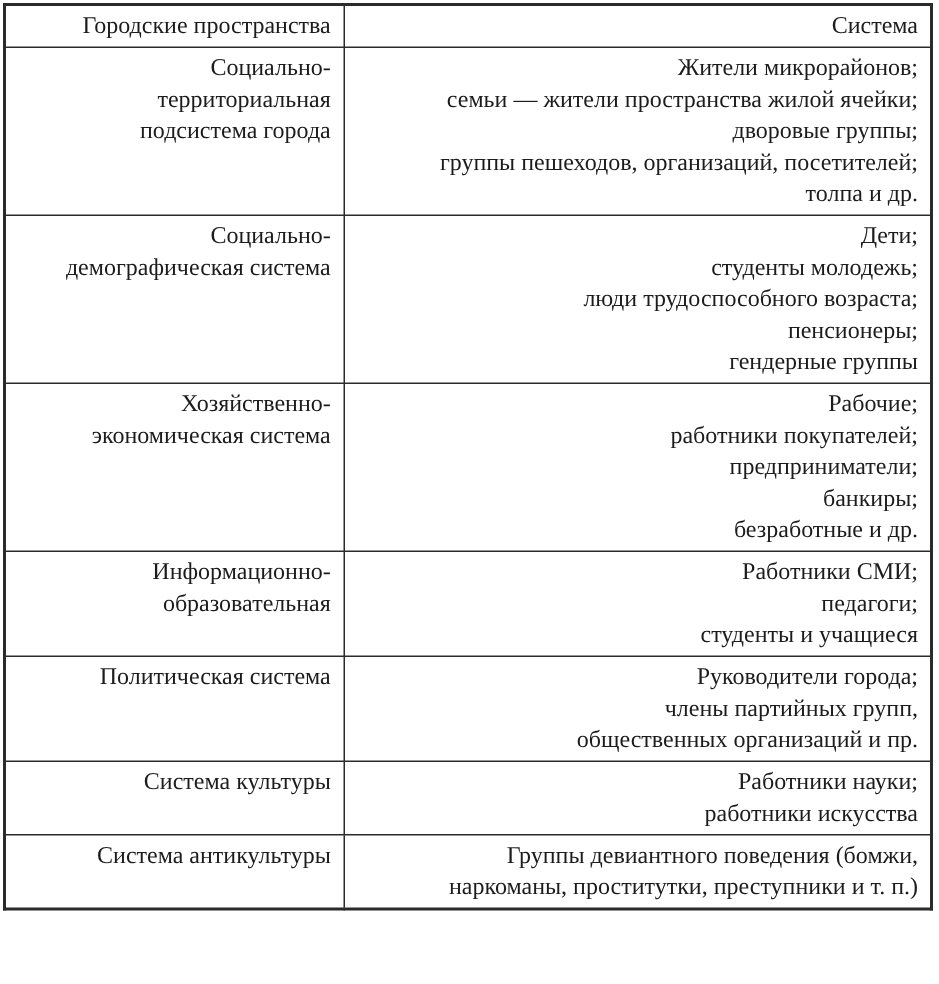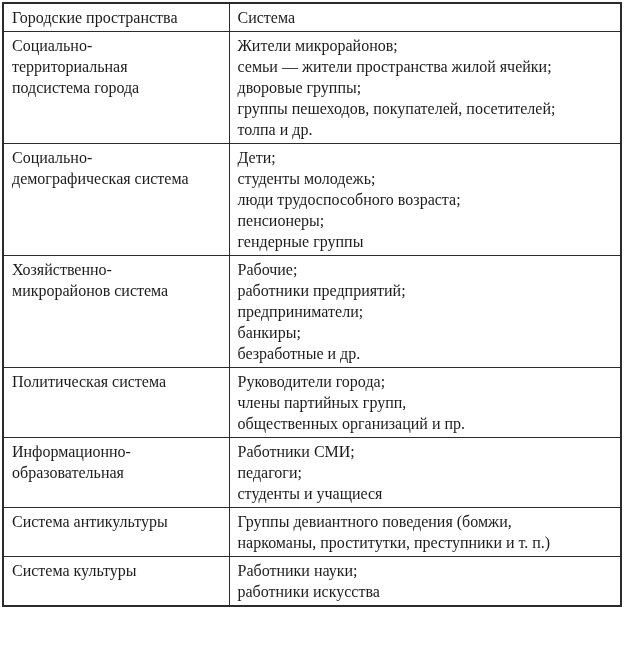--- a/index.html
+++ b/index.html
@@ -21,21 +21,21 @@
   table.groups-table {
     border-collapse: collapse;
     width: 618px;
     table-layout: fixed;
     border: 2px solid #2b2b2b;
   }
   table.groups-table th,
   table.groups-table td {
     border: 1px solid #2b2b2b;
     vertical-align: top;
-    text-align: left;
+    text-align: right;
     font-weight: normal;
     font-size: 16px;
     line-height: 21px;
     padding: 3px 8px 3px 8px;
     white-space: pre-line;
     color: #1c1c1c;
   }
   col.space-col  { width: 226px; }
   col.groups-col { width: 392px; }
 </style>
@@ -55,59 +55,59 @@
       </tr>
     </thead>
     <tbody id="table-body">
     <tr>
           <td>Социально-
 территориальная
 подсистема города</td>
           <td>Жители микрорайонов;
 семьи — жители пространства жилой ячейки;
 дворовые группы;
-группы пешеходов, покупателей, посетителей;
+группы пешеходов, организаций, посетителей;
 толпа и др.</td>
         </tr>
         <tr>
           <td>Социально-
 демографическая система</td>
           <td>Дети;
 студенты молодежь;
 люди трудоспособного возраста;
 пенсионеры;
 гендерные группы</td>
         </tr>
         <tr>
           <td>Хозяйственно-
-микрорайонов система</td>
+экономическая система</td>
           <td>Рабочие;
-работники предприятий;
+работники покупателей;
 предприниматели;
 банкиры;
 безработные и др.</td>
-        </tr>
-        <tr>
-          <td>Политическая система</td>
-          <td>Руководители города;
-члены партийных групп,
-общественных организаций и пр.</td>
         </tr>
         <tr>
           <td>Информационно-
 образовательная</td>
           <td>Работники СМИ;
 педагоги;
 студенты и учащиеся</td>
         </tr>
         <tr>
-          <td>Система антикультуры</td>
-          <td>Группы девиантного поведения (бомжи,
-наркоманы, проститутки, преступники и т. п.)</td>
+          <td>Политическая система</td>
+          <td>Руководители города;
+члены партийных групп,
+общественных организаций и пр.</td>
         </tr>
         <tr>
           <td>Система культуры</td>
           <td>Работники науки;
 работники искусства</td>
         </tr>
+        <tr>
+          <td>Система антикультуры</td>
+          <td>Группы девиантного поведения (бомжи,
+наркоманы, проститутки, преступники и т. п.)</td>
+        </tr>
       </tbody>
   </table>
 </div>
 
 </body></html>

